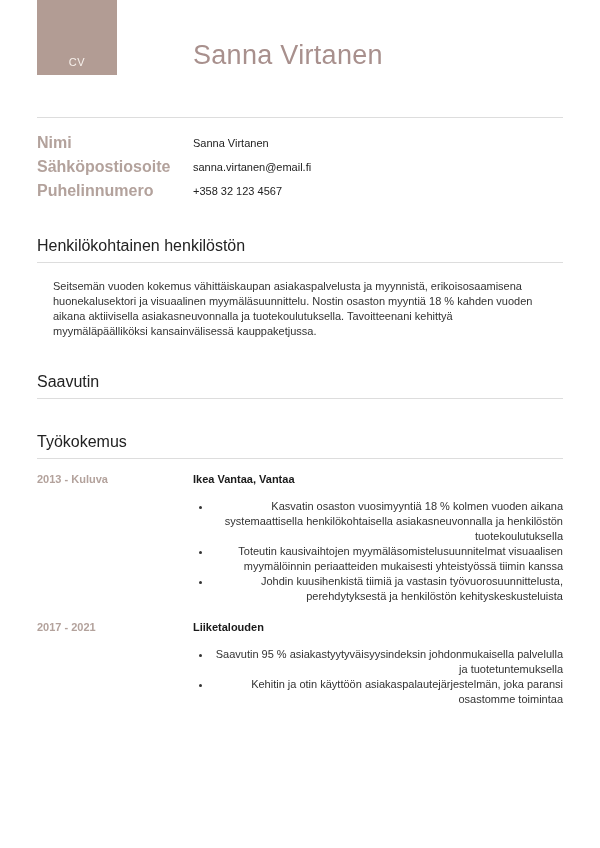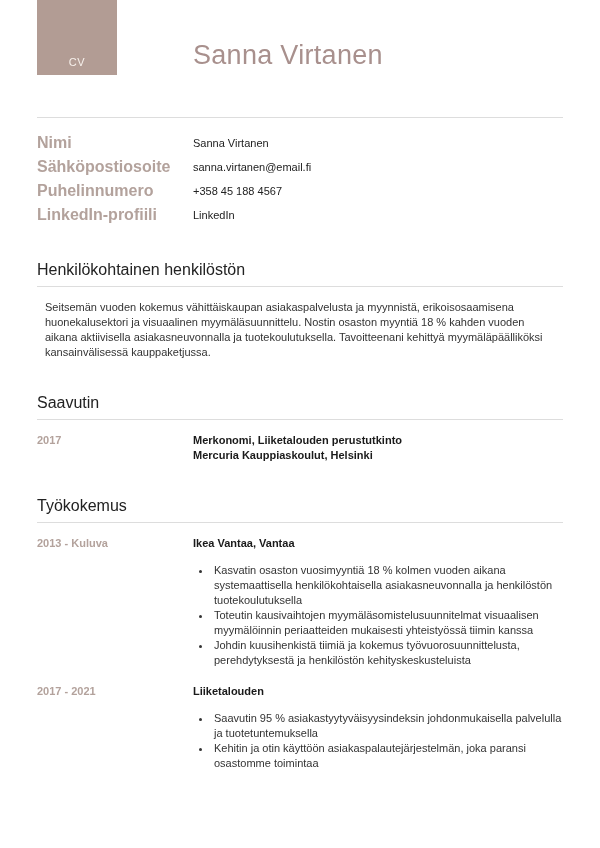--- a/index.html
+++ b/index.html
@@ -37,32 +37,32 @@
 
   
   .info-row { display: flex; line-height: 24px; }
   .info-label {
     width: 156px; flex-shrink: 0;
     font-size: 16px; font-weight: 700; color: #b3a29c;
   }
   .info-value { font-size: 11px; color: #222222; }
 
   
-  .body-text { margin: 8px; font-size: 11px; line-height: 15px; color: #333333; }
+  .body-text { margin: 16px; font-size: 11px; line-height: 15px; color: #333333; }
 
   
   .entry { display: flex; }
   .entry + .entry { margin-top: 16px; }
   .entry-period {
     width: 156px; flex-shrink: 0;
     font-size: 11px; font-weight: 700; color: #b3a29c; line-height: 15px;
   }
   .entry-body { font-size: 11px; line-height: 15px; width: 370px; }
   .entry-title, .entry-subtitle { font-weight: 700; color: #1a1a1a; }
-  .bullets { margin: 12px 0 0 0; padding-left: 19px; }
+  .bullets { margin: 12px 0 0 0; padding-left: 19px; text-align: right; }
   .bullets li { padding-left: 2px; margin: 0; color: #333333; }
 </style>
 </head>
 <body>
 
 <div class="page">
 
   <div class="header">
     <div class="cv-badge">CV</div>
     <h1 class="name">Sanna Virtanen</h1>
@@ -74,59 +74,48 @@
       <div class="info-row">
         <div class="info-label">Nimi</div>
         <div class="info-value">Sanna Virtanen</div>
       </div>
       <div class="info-row">
         <div class="info-label">Sähköpostiosoite</div>
         <div class="info-value">sanna.virtanen@email.fi</div>
       </div>
       <div class="info-row">
         <div class="info-label">Puhelinnumero</div>
-        <div class="info-value">+358 45 188 4567</div>
-      </div>
-      <div class="info-row">
-        <div class="info-label">LinkedIn-profiili</div>
-        <div class="info-value">LinkedIn</div>
+        <div class="info-value">+358 32 123 4567</div>
       </div>
     </div>
   </div>
 
   <div class="section">
     <h2 class="section-heading">Henkilökohtainen henkilöstön</h2>
     <hr class="rule">
     <p class="body-text">Seitsemän vuoden kokemus vähittäiskaupan asiakaspalvelusta ja myynnistä, erikoisosaamisena huonekalusektori ja visuaalinen myymäläsuunnittelu. Nostin osaston myyntiä 18 % kahden vuoden aikana aktiivisella asiakasneuvonnalla ja tuotekoulutuksella. Tavoitteenani kehittyä myymäläpäälliköksi kansainvälisessä kauppaketjussa.</p>
   </div>
 
   <div class="section">
     <h2 class="section-heading">Saavutin</h2>
     <hr class="rule">
-    <div class="entry">
-      <div class="entry-period">2017</div>
-      <div class="entry-body">
-        <div class="entry-title">Merkonomi, Liiketalouden perustutkinto</div>
-        <div class="entry-subtitle">Mercuria Kauppiaskoulut, Helsinki</div>
-      </div>
-    </div>
   </div>
 
   <div class="section">
     <h2 class="section-heading">Työkokemus</h2>
     <hr class="rule">
 
     <div class="entry">
       <div class="entry-period">2013 - Kuluva</div>
       <div class="entry-body">
         <div class="entry-subtitle">Ikea Vantaa, Vantaa</div>
         <ul class="bullets">
           <li>Kasvatin osaston vuosimyyntiä 18 % kolmen vuoden aikana systemaattisella henkilökohtaisella asiakasneuvonnalla ja henkilöstön tuotekoulutuksella</li>
           <li>Toteutin kausivaihtojen myymäläsomistelusuunnitelmat visuaalisen myymälöinnin periaatteiden mukaisesti yhteistyössä tiimin kanssa</li>
-          <li>Johdin kuusihenkistä tiimiä ja kokemus työvuorosuunnittelusta, perehdytyksestä ja henkilöstön kehityskeskusteluista</li>
+          <li>Johdin kuusihenkistä tiimiä ja vastasin työvuorosuunnittelusta, perehdytyksestä ja henkilöstön kehityskeskusteluista</li>
         </ul>
       </div>
     </div>
 
     <div class="entry">
       <div class="entry-period">2017 - 2021</div>
       <div class="entry-body">
         <div class="entry-title">Liiketalouden</div>
         <ul class="bullets">
           <li>Saavutin 95 % asiakastyytyväisyysindeksin johdonmukaisella palvelulla ja tuotetuntemuksella</li>

